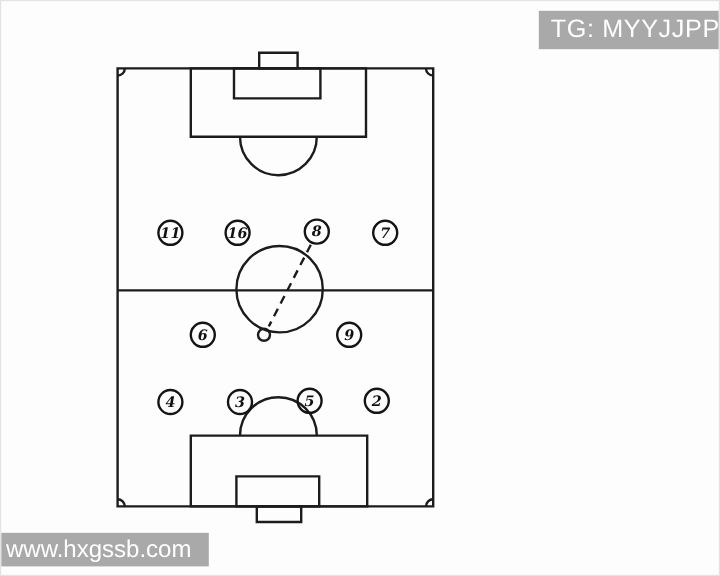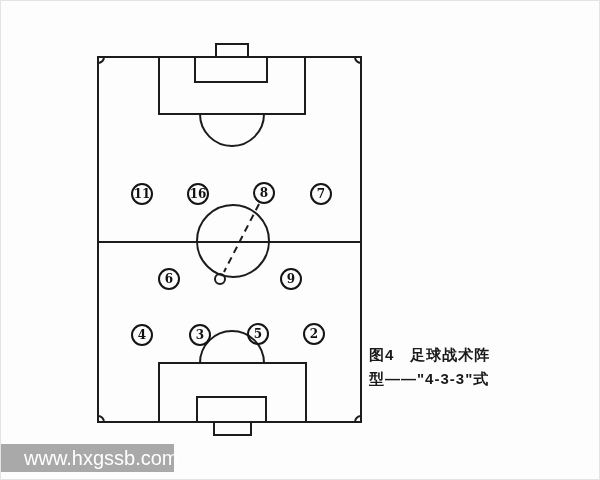--- a/index.html
+++ b/index.html
@@ -28,20 +28,21 @@
     box-sizing: border-box;
     display: flex;
     align-items: center;
     justify-content: center;
     font-family: "DejaVu Serif", serif;
     font-weight: bold;
     font-size: 12px;
     color: #111;
     background: transparent;
     line-height: 1;
+    font-style: italic;
   }
   .watermark-top {
     position: absolute;
     left: 448px;
     top: 8px;
     width: 150px;
     height: 32px;
     background: #a9a9a9;
     color: #ffffff;
     font-size: 21px;
@@ -54,21 +55,21 @@
   .watermark-bottom {
     position: absolute;
     left: 0px;
     top: 443px;
     width: 173px;
     height: 28px;
     background: #a9a9a9;
     color: #ffffff;
     font-size: 20px;
     line-height: 28px;
-    padding-left: 23px;
+    padding-left: 4px;
     box-sizing: border-box;
     white-space: nowrap;
   }
   .caption {
     position: absolute;
     left: 368px;
     top: 342px;
     width: 160px;
     color: #1a1a1a;
     font-weight: bold;
@@ -122,20 +123,17 @@
       <div class="player" style="left: 252px; top: 181px;">8</div>
       <div class="player" style="left: 309px; top: 182px;">7</div>
       <div class="player" style="left: 157px; top: 267px;">6</div>
       <div class="player" style="left: 279px; top: 267px;">9</div>
       <div class="player" style="left: 130px; top: 323px;">4</div>
       <div class="player" style="left: 188px; top: 323px;">3</div>
       <div class="player" style="left: 246px; top: 322px;">5</div>
       <div class="player" style="left: 302px; top: 322px;">2</div>
     </div>
 
-  <div class="caption">
-    <div>图4　足球战术阵</div>
-    <div>型——"4-3-3"式</div>
-  </div>
 
+  <div class="watermark-top">TG: MYYJJPP</div>
   <div class="watermark-bottom">www.hxgssb.com</div>
 
 </div>
 
 </body></html>

